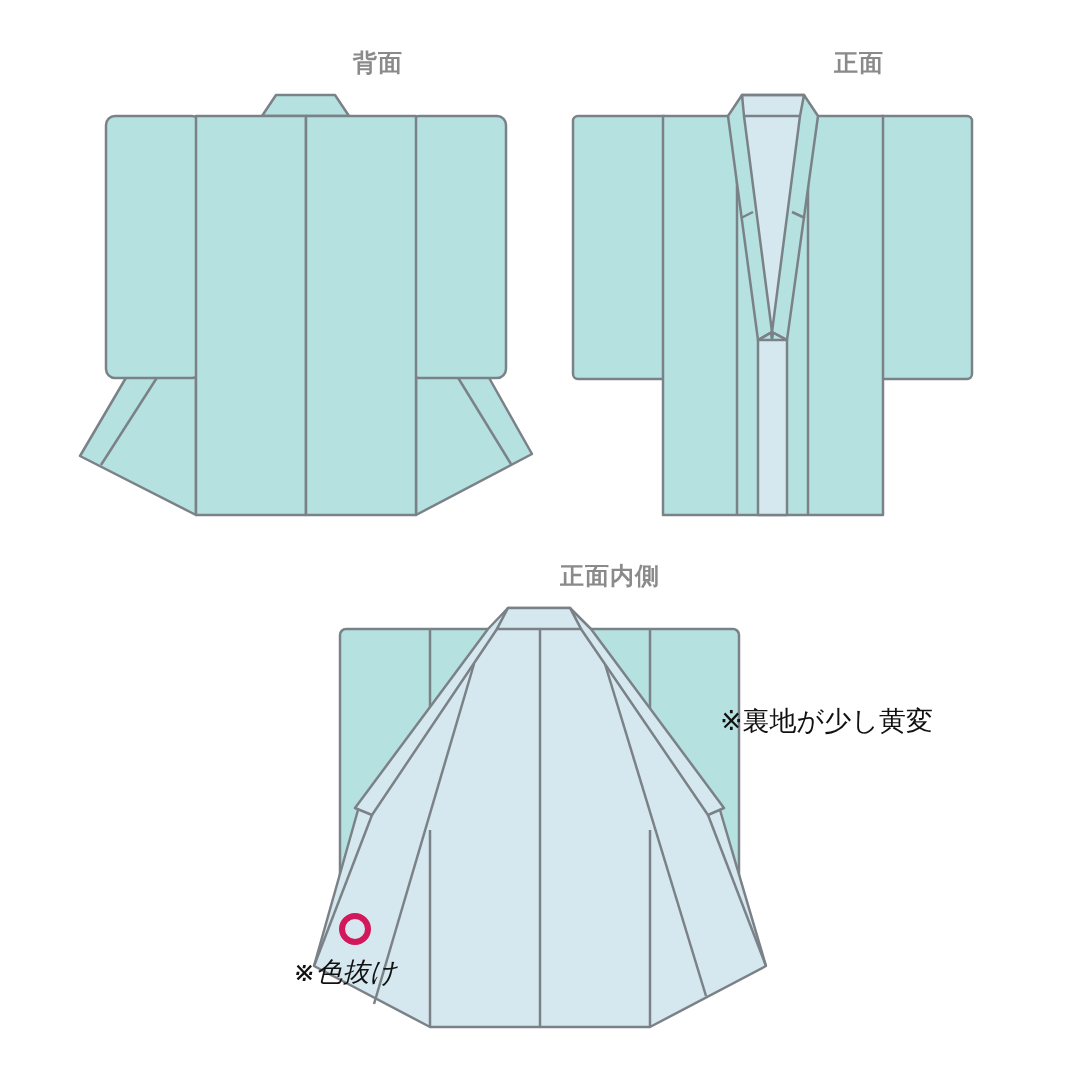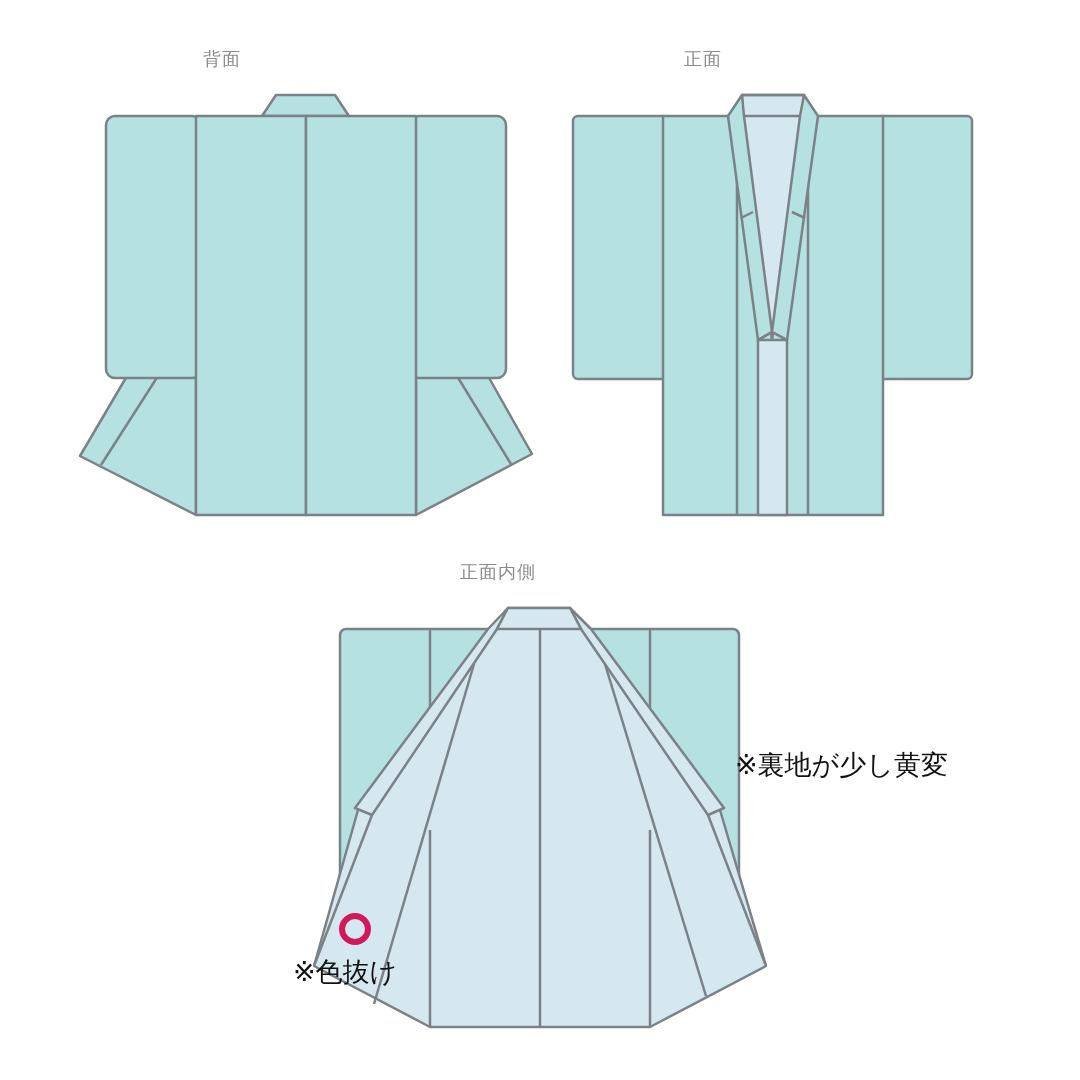--- a/index.html
+++ b/index.html
@@ -1,19 +1,19 @@
 <!DOCTYPE html>
 <html><head>
   <meta charset="utf-8">
   <style>
     html, body { margin: 0; padding: 0; background: #ffffff; }
     body { width: 1080px; height: 1080px; position: relative; overflow: hidden;
            font-family: "DejaVu Sans", sans-serif; }
-    .view-title { position: absolute; font-size: 18px; font-weight: normal; color: #8a8a8a;
-                  text-align: left; width: 200px; letter-spacing: 1px; }
+    .view-title { position: absolute; font-size: 24px; font-weight: bold; color: #8a8a8a;
+                  text-align: right; width: 200px; letter-spacing: 1px; }
     .note { position: absolute; font-size: 27px; color: #111111; white-space: nowrap; }
     svg.diagram { position: absolute; left: 0; top: 0; }
     .outline { stroke: #7b8287; stroke-width: 2.5; stroke-linejoin: round; }
   </style>
 </head>
 <body>
 
 <div class="view-title" style="left:203px; top:47px;">背面</div>
 <div class="view-title" style="left:684px; top:47px;">正面</div>
 <div class="view-title" style="left:460px; top:560px;">正面内側</div>
@@ -81,14 +81,14 @@
 
     <polygon class="outline" fill="#d6e8ef" points="508,608 570,608 581,629 497,629"></polygon>
 
     <line class="outline" x1="372" y1="815" x2="314" y2="966"></line>
     <line class="outline" x1="708" y1="815" x2="766" y2="966"></line>
 
     <circle cx="355" cy="929" r="13" fill="none" stroke="#d2175a" stroke-width="6"></circle>
   </g>
 </svg>
 
-<div class="note" style="left:735px; top:703px;margin-top:44px;">※裏地が少し黄変</div>
-<div class="note" style="left:293px; top:954px;">※色抜け</div>
+<div class="note" style="left:720px; top:703px;">※裏地が少し黄変</div>
+<div class="note" style="left:293px; top:954px;font-style:italic;">※色抜け</div>
 
 </body></html>

